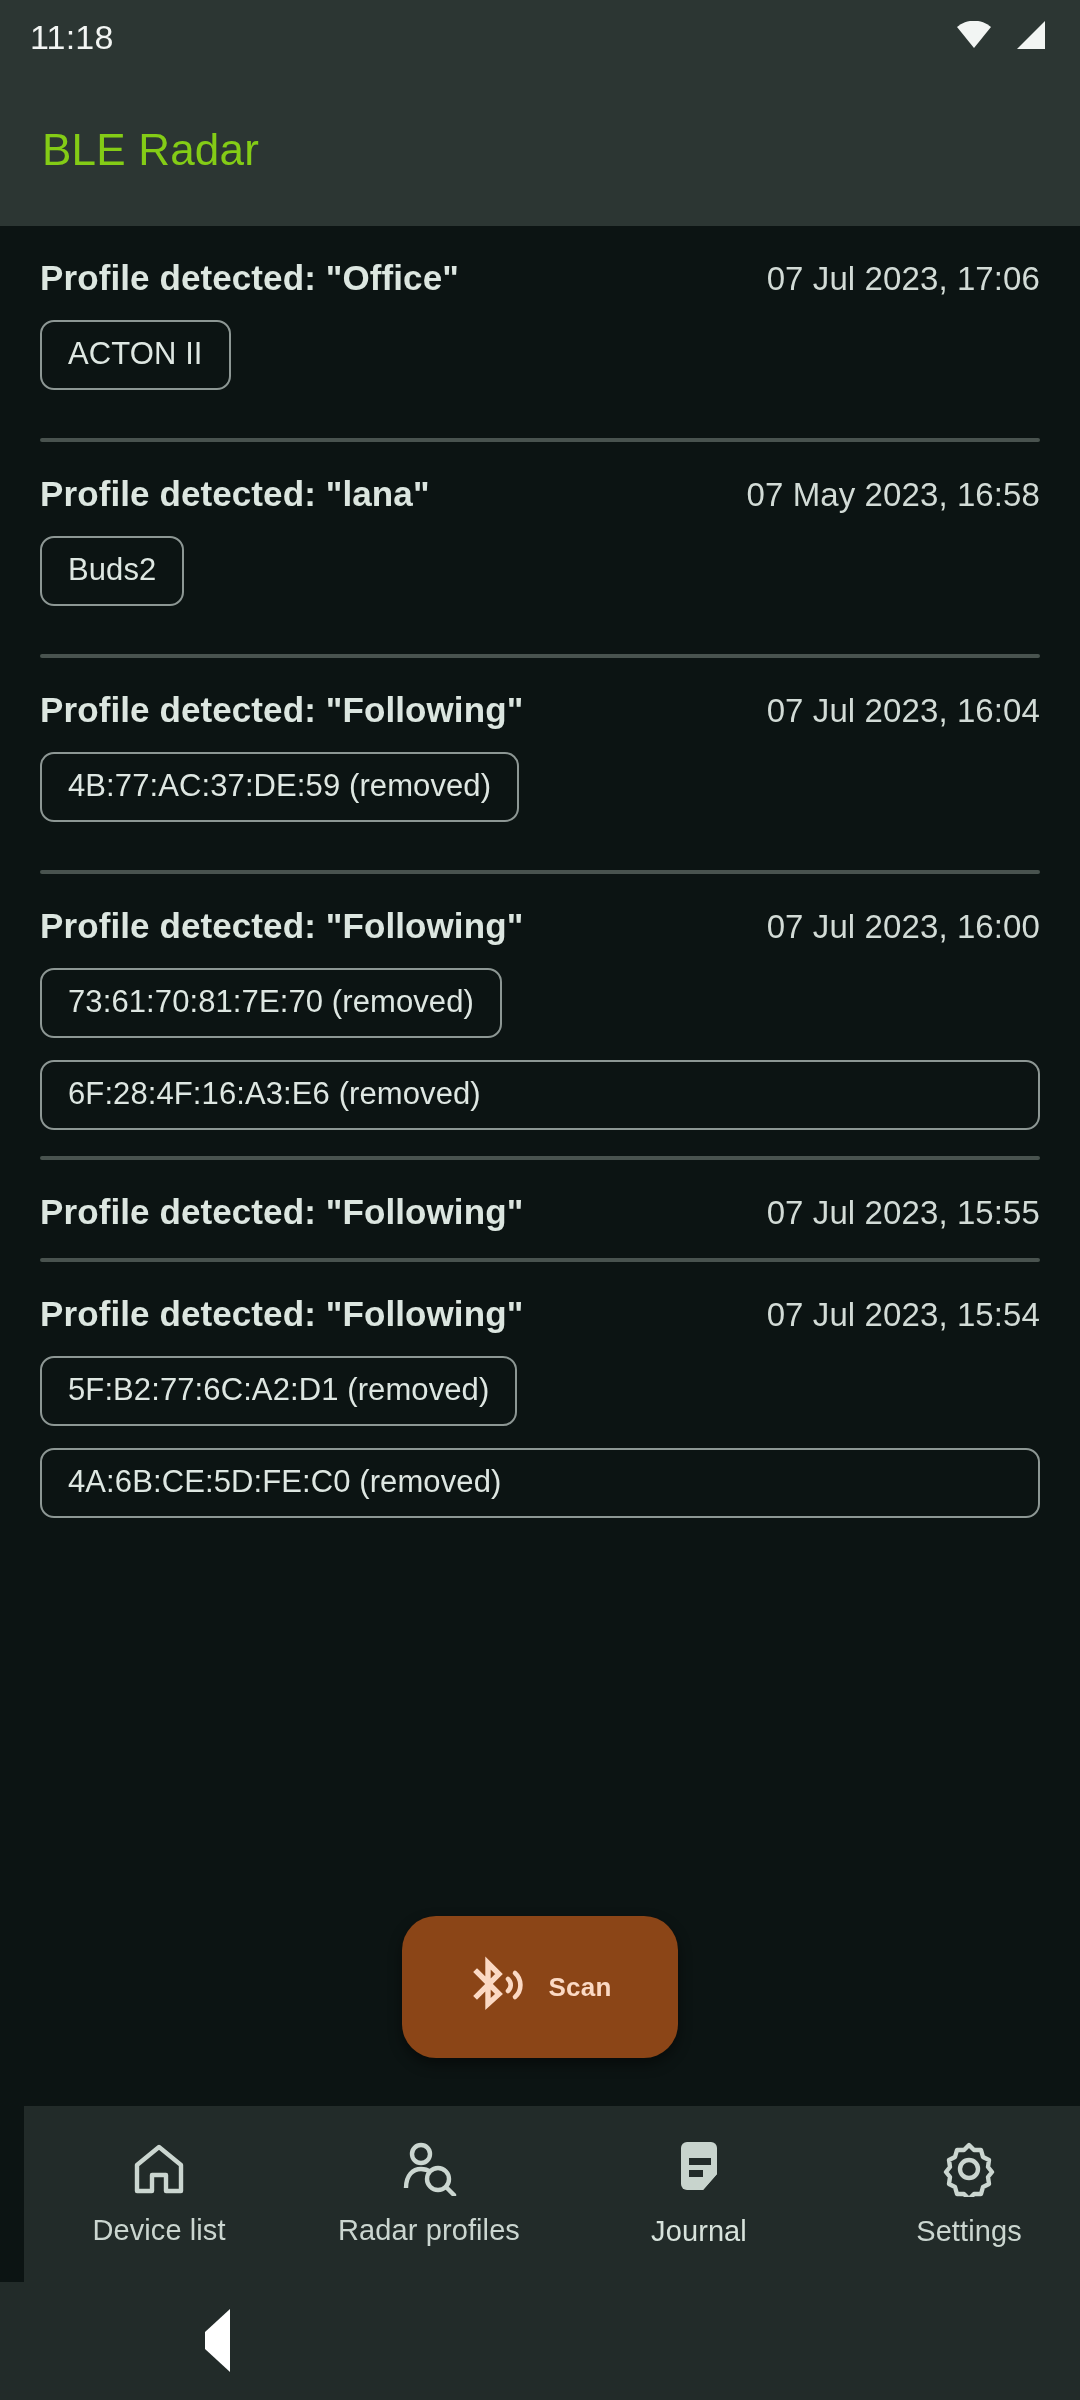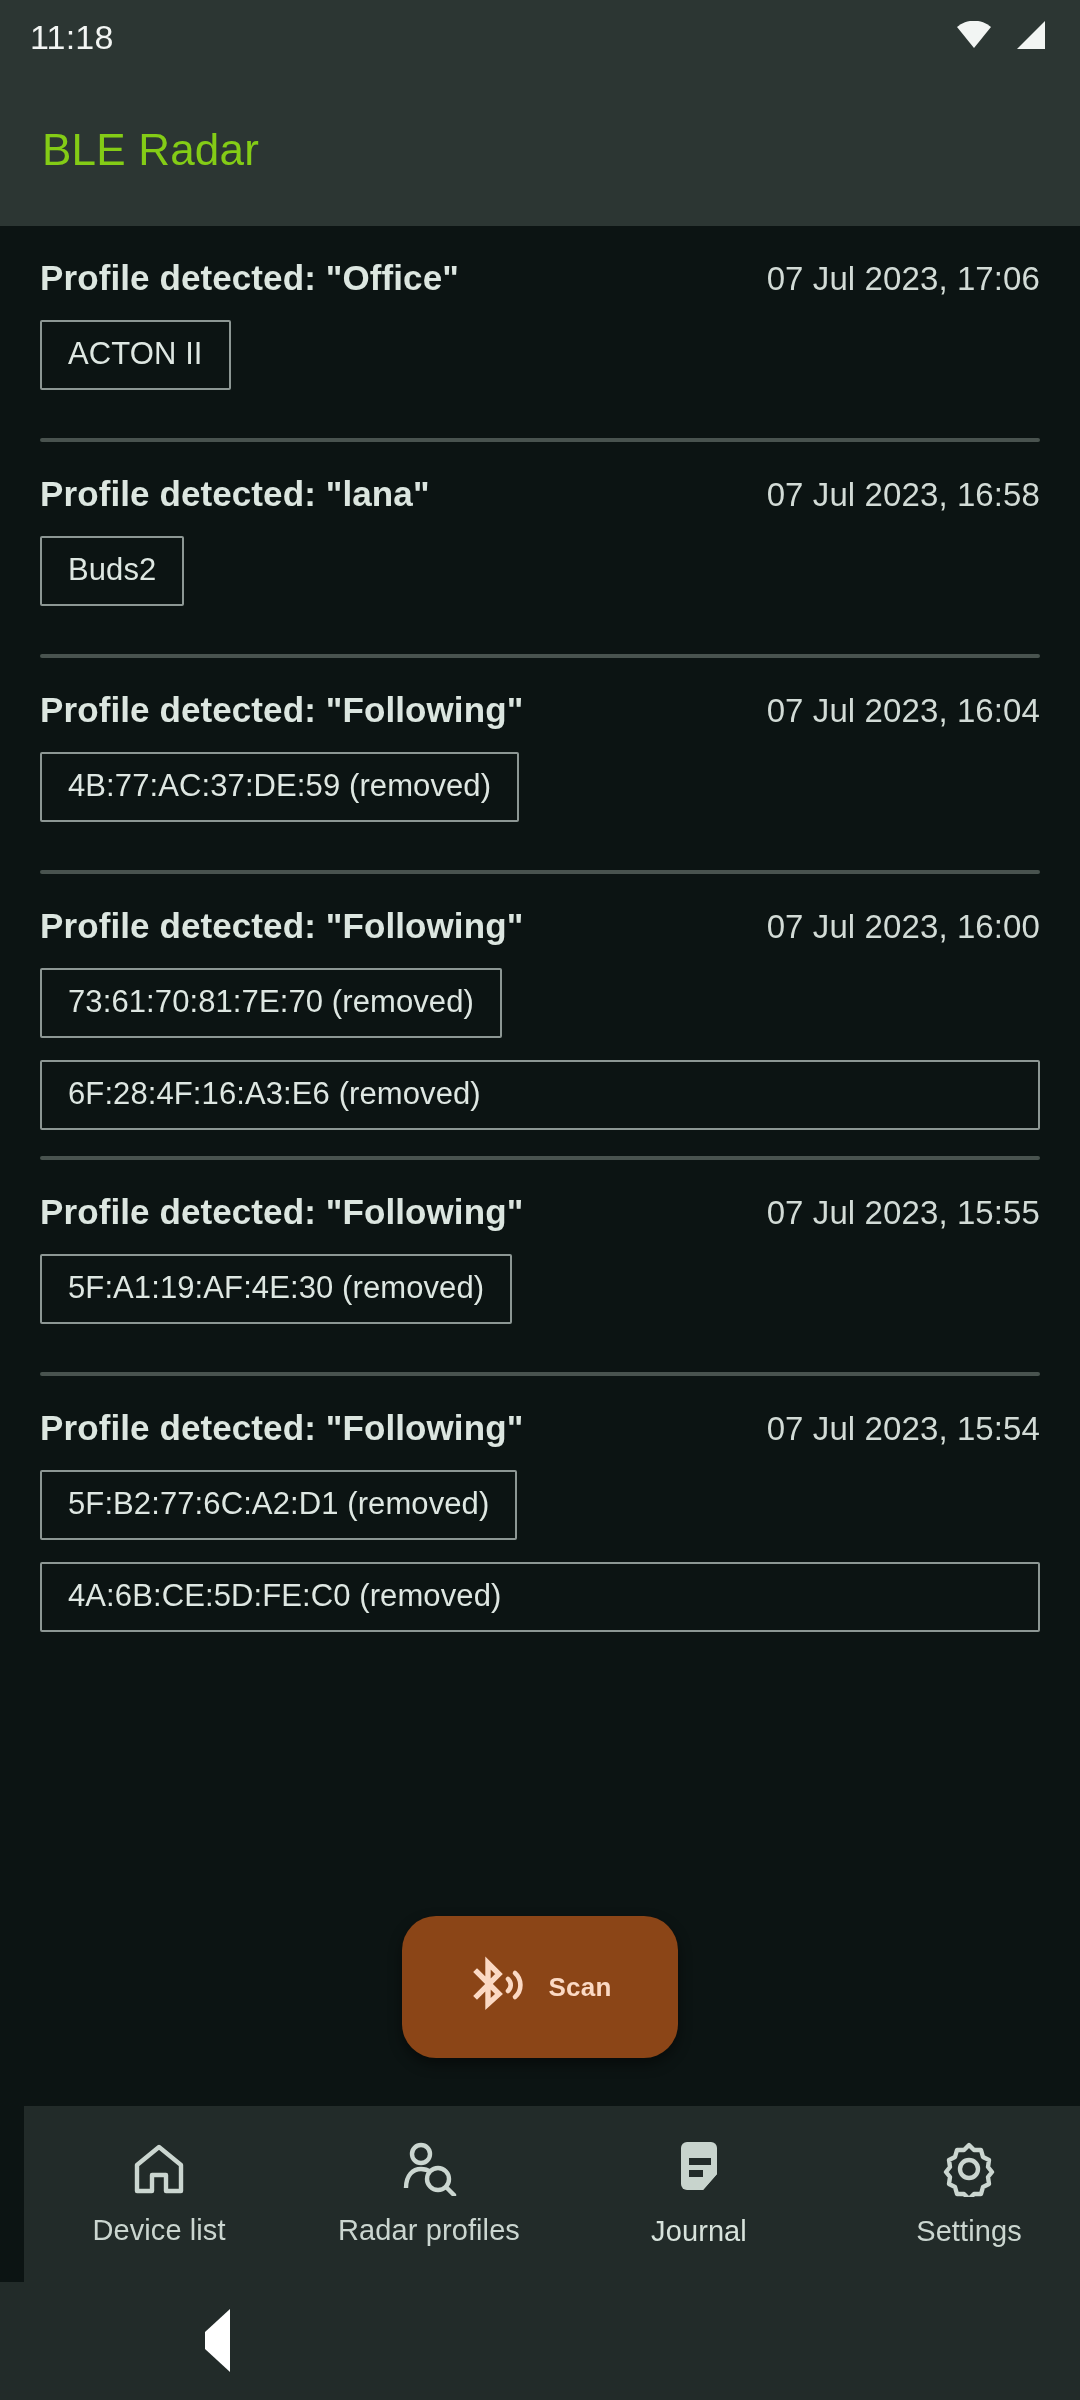--- a/index.html
+++ b/index.html
@@ -40,21 +40,21 @@
   .entry-title {
     color:#DCE6E0; font-size:35px; font-weight:700; letter-spacing:0.1px;
     white-space:nowrap;
   }
   .entry-date {
     color:#D2DBD6; font-size:33px; font-weight:300; letter-spacing:0.1px;
     white-space:nowrap; margin-left:auto;
   }
   .chips { margin-top:22px; }
   .chip {
-    display:inline-block; border:2px solid #8D9794; border-radius:2px;
+    display:inline-block; border:2px solid #8D9794; border-radius:14px;
     color:#DEE7E2; font-size:31px; letter-spacing:0.1px;
     padding:14px 26px 16px 26px; background:transparent;
     margin-bottom:22px;
   }
   .chip + .chip { display:block; }
   .divider {
     height:4px; background:#49534F; margin:26px 40px 0 40px; border-radius:2px;
   }
 
   
@@ -124,21 +124,21 @@
         <div class="entry-head">
           <span class="entry-title">Profile detected: "Office"</span>
           <span class="entry-date">07 Jul 2023, 17:06</span>
         </div>
         <div class="chips"><span class="chip">ACTON II</span></div>
       </div>
       <div class="divider"></div>
       <div class="entry">
         <div class="entry-head">
           <span class="entry-title">Profile detected: "lana"</span>
-          <span class="entry-date">07 Jul 2023, 16:58</span>
+          <span class="entry-date">07 May 2023, 16:58</span>
         </div>
         <div class="chips"><span class="chip">Buds2</span></div>
       </div>
       <div class="divider"></div>
       <div class="entry">
         <div class="entry-head">
           <span class="entry-title">Profile detected: "Following"</span>
           <span class="entry-date">07 Jul 2023, 16:04</span>
         </div>
         <div class="chips"><span class="chip">4B:77:AC:37:DE:59 (removed)</span></div>
@@ -150,21 +150,20 @@
           <span class="entry-date">07 Jul 2023, 16:00</span>
         </div>
         <div class="chips"><span class="chip">73:61:70:81:7E:70 (removed)</span><span class="chip">6F:28:4F:16:A3:E6 (removed)</span></div>
       </div>
       <div class="divider"></div>
       <div class="entry">
         <div class="entry-head">
           <span class="entry-title">Profile detected: "Following"</span>
           <span class="entry-date">07 Jul 2023, 15:55</span>
         </div>
-        <div class="chips"><span class="chip">5F:A1:19:AF:4E:30 (removed)</span></div>
       </div>
       <div class="divider"></div>
       <div class="entry">
         <div class="entry-head">
           <span class="entry-title">Profile detected: "Following"</span>
           <span class="entry-date">07 Jul 2023, 15:54</span>
         </div>
         <div class="chips"><span class="chip">5F:B2:77:6C:A2:D1 (removed)</span><span class="chip">4A:6B:CE:5D:FE:C0 (removed)</span></div>
       </div>
     </div>

